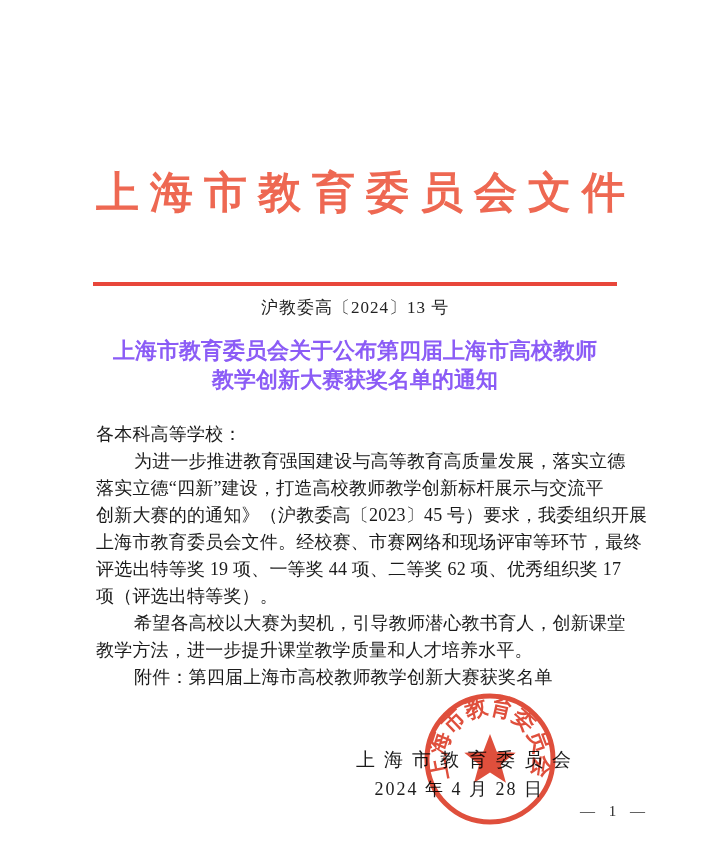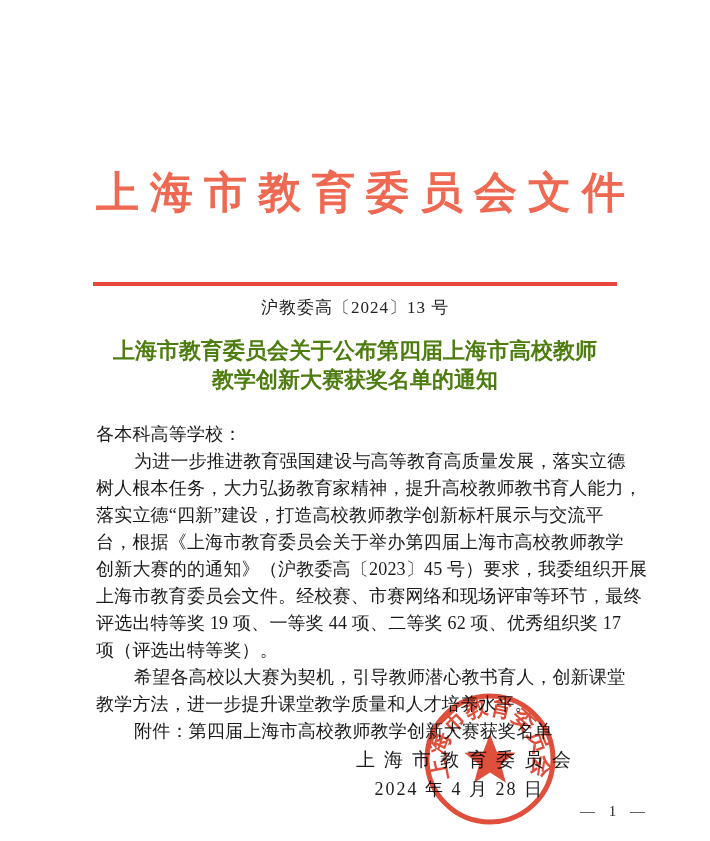--- a/index.html
+++ b/index.html
@@ -30,21 +30,21 @@
   }
   #red-rule{
     position:absolute;top:282px;left:93px;width:524px;height:4px;
     background:var(--rule-red,#e8463a);
   }
   #doc-title{
     position:absolute;top:336px;left:40px;width:630px;
     text-align:center;
     font-size:22px;font-weight:bold;
     line-height:29px;
-    color:#4d7c0f;
+    color:#8b5cf6;
   }
   #body-container{
     position:absolute;top:421px;left:96px;width:522px;
   }
   .body-line{
     font-size:18px;
     line-height:27px;
     height:27px;
     white-space:nowrap;
     color:#1b1b1b;
@@ -92,23 +92,21 @@
   <div id="red-rule"></div>
 
   <div id="doc-title">
     <div>上海市教育委员会关于公布第四届上海市高校教师</div>
     <div>教学创新大赛获奖名单的通知</div>
   </div>
 
   <div id="body-container">
       <div class="body-line">各本科高等学校：</div>
       <div class="body-line indent">为进一步推进教育强国建设与高等教育高质量发展，落实立德</div>
-      <div class="body-line">树人根本任务，大力弘扬教育家精神，提升高校教师教书育人能力，</div>
       <div class="body-line">落实立德“四新”建设，打造高校教师教学创新标杆展示与交流平</div>
-      <div class="body-line">台，根据《上海市教育委员会关于举办第四届上海市高校教师教学</div>
       <div class="body-line">创新大赛的的通知》（沪教委高〔2023〕45 号）要求，我委组织开展</div>
       <div class="body-line">上海市教育委员会文件。经校赛、市赛网络和现场评审等环节，最终</div>
       <div class="body-line">评选出特等奖 19 项、一等奖 44 项、二等奖 62 项、优秀组织奖 17</div>
       <div class="body-line">项（评选出特等奖）。</div>
       <div class="body-line indent">希望各高校以大赛为契机，引导教师潜心教书育人，创新课堂</div>
       <div class="body-line">教学方法，进一步提升课堂教学质量和人才培养水平。</div>
       <div class="body-line indent">附件：第四届上海市高校教师教学创新大赛获奖名单</div>
     </div>
 
   <div id="signature">上海市教育委员会</div>

